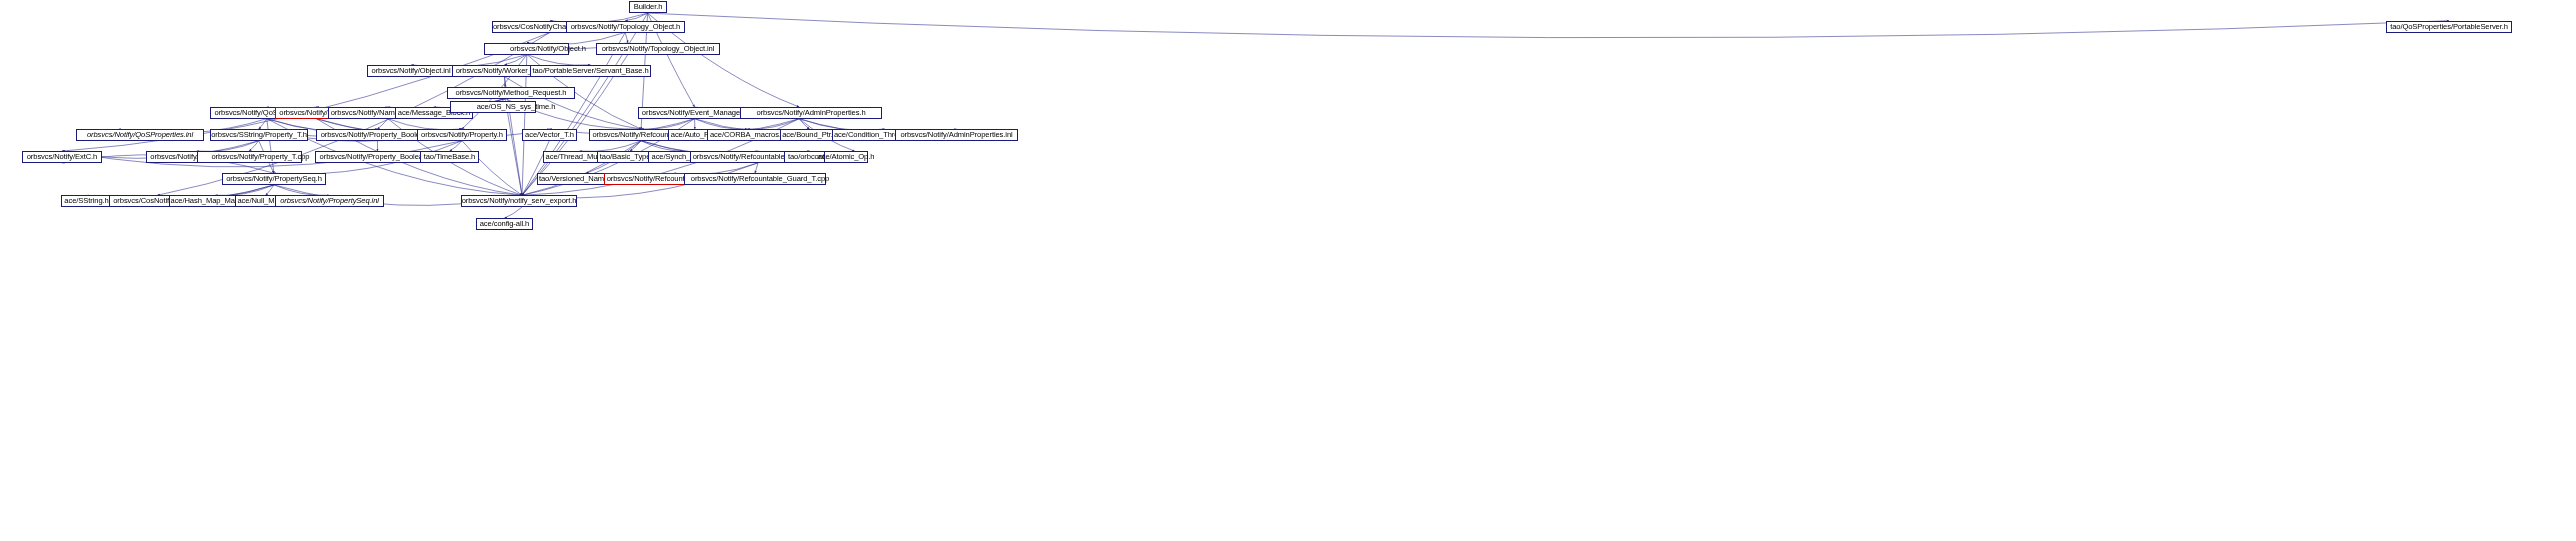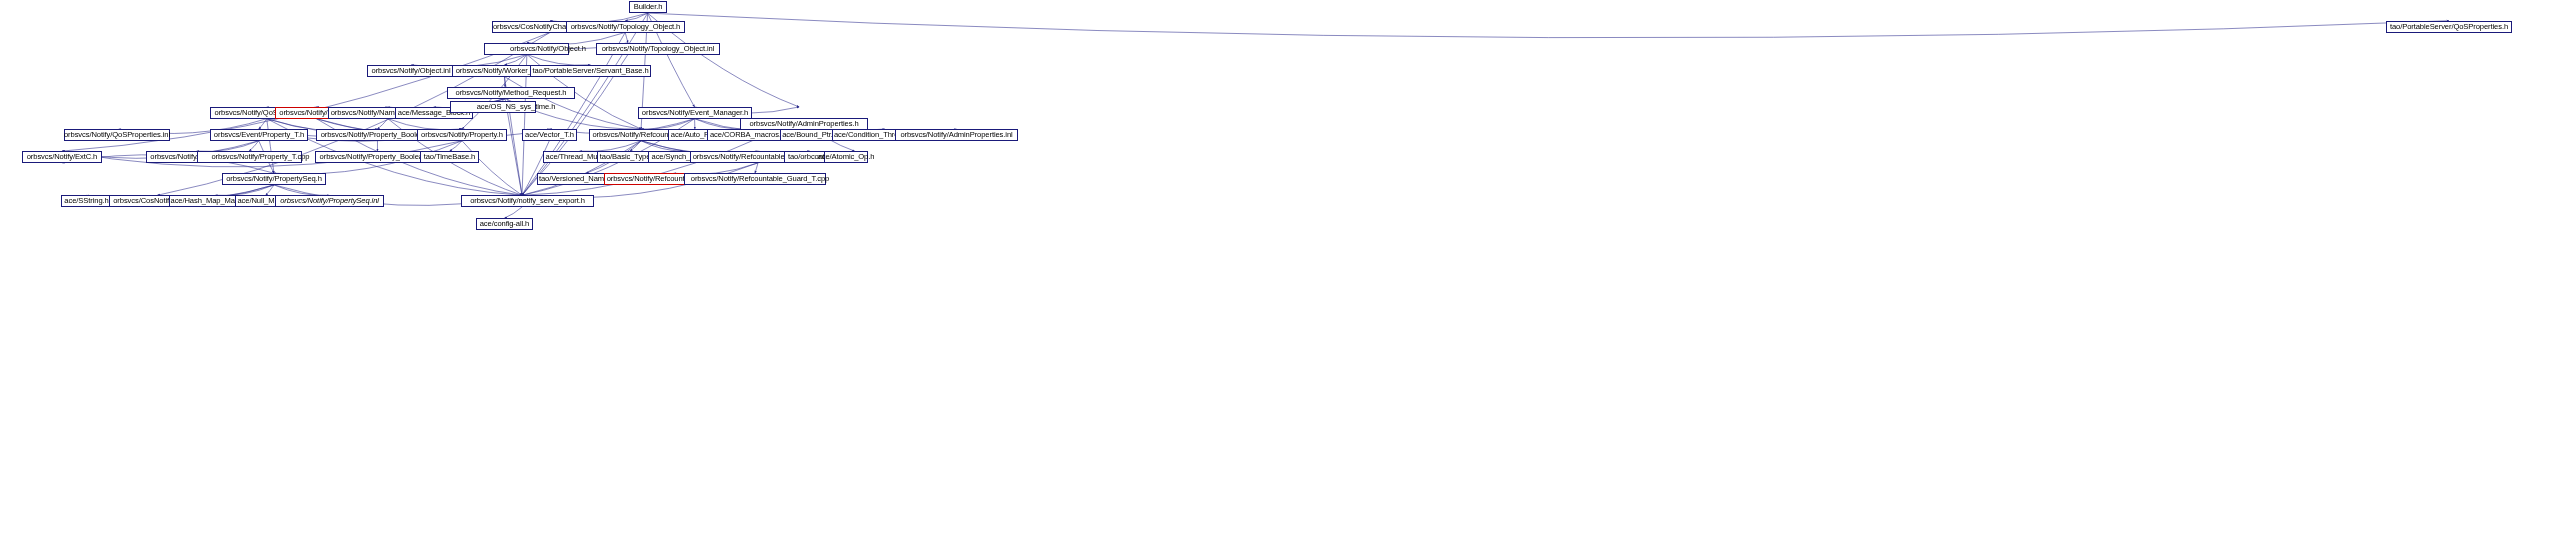--- a/index.html
+++ b/index.html
@@ -144,36 +144,36 @@
       <path d="M 397 268 Q 391 276.94 385 283" fill="none" stroke="#2a2a8c" stroke-width="0.8" marker-end="url(#arrow)"></path>
       <path d="M 397 268 Q 437 285.1 477 283" fill="none" stroke="#2a2a8c" stroke-width="0.8" marker-end="url(#arrow)"></path>
       <path d="M 397 268 Q 576.75 318.64 756.5 283" fill="none" stroke="#2a2a8c" stroke-width="0.8" marker-end="url(#arrow)"></path>
       <path d="M 397 251 Q 243.5 206.66 90 236" fill="none" stroke="#2a2a8c" stroke-width="0.8" marker-end="url(#arrow)"></path>
       <path d="M 756.5 300 Q 743.75 311.06 731 316" fill="none" stroke="#2a2a8c" stroke-width="0.8" marker-end="url(#arrow)"></path>
     </svg>
   <div id="nodes">
       <div class="node root" style="left: 629px; top: 1.4px; width: 38px; text-align: center;">Builder.h</div>
       <div class="node" style="left: 492px; top: 21px; width: 116px;">orbsvcs/CosNotifyChannelAdmin.h</div>
       <div class="node" style="left: 566px; top: 21px; width: 119px;">orbsvcs/Notify/Topology_Object.h</div>
-      <div class="node" style="left: 2386px; top: 21px; width: 126px;">tao/PortableServer/QoSProperties.h</div>
+      <div class="node" style="left: 2386px; top: 21px; width: 126px;">tao/QoSProperties/PortableServer.h</div>
       <div class="node" style="left: 484px; top: 43px; width: 85px; padding-left: 45px;">orbsvcs/Notify/Object.h</div>
       <div class="node" style="left: 566px; top: 43px; width: 124px; margin-left: 30px;">orbsvcs/Notify/Topology_Object.inl</div>
       <div class="node" style="left: 367px; top: 65px; width: 88px;">orbsvcs/Notify/Object.inl</div>
       <div class="node" style="left: 452px; top: 65px; width: 105px;">orbsvcs/Notify/Worker_Task.h</div>
       <div class="node" style="left: 530px; top: 65px; width: 121px;">tao/PortableServer/Servant_Base.h</div>
       <div class="node" style="left: 447px; top: 87px; width: 128px;">orbsvcs/Notify/Method_Request.h</div>
       <div class="node" style="left: 210px; top: 107px; width: 112px;">orbsvcs/Notify/QoSProperties.h</div>
       <div class="node red" style="left: 275px; top: 107px; width: 82px;">orbsvcs/Notify/Event.h</div>
       <div class="node" style="left: 328px; top: 107px; width: 119px;">orbsvcs/Notify/Name_Value_Pair.h</div>
       <div class="node" style="left: 395px; top: 107px; width: 78px;">ace/Message_Block.h</div>
       <div class="node" style="left: 450px; top: 101px; width: 86px; padding-left: 48px;">ace/OS_NS_sys_time.h</div>
       <div class="node" style="left: 638px; top: 107px; width: 114px;">orbsvcs/Notify/Event_Manager.h</div>
-      <div class="node" style="left: 740px; top: 118px; width: 128px;">orbsvcs/Notify/AdminProperties.h</div>
-      <div class="node" style="left: 64px; top: 129px; width: 106px;">orbsvcs/Notify/QoSProperties.inl</div>
-      <div class="node" style="left: 210px; top: 129px; width: 98px;">orbsvcs/Event/Property_T.h</div>
+      <div class="node" style="left: 740px; top: 107px; width: 142px;">orbsvcs/Notify/AdminProperties.h</div>
+      <div class="node" style="left: 76px; top: 129px; width: 128px; font-style: italic;">orbsvcs/Notify/QoSProperties.inl</div>
+      <div class="node" style="left: 210px; top: 129px; width: 98px;">orbsvcs/SString/Property_T.h</div>
       <div class="node" style="left: 316px; top: 129px; width: 123px;">orbsvcs/Notify/Property_Boolean.h</div>
       <div class="node" style="left: 417px; top: 129px; width: 90px;">orbsvcs/Notify/Property.h</div>
       <div class="node" style="left: 522px; top: 129px; width: 55px;">ace/Vector_T.h</div>
       <div class="node" style="left: 589px; top: 129px; width: 105px;">orbsvcs/Notify/Refcountable.h</div>
       <div class="node" style="left: 668px; top: 129px; width: 54px;">ace/Auto_Ptr.h</div>
       <div class="node" style="left: 707px; top: 129px; width: 81px;">ace/CORBA_macros.h</div>
       <div class="node" style="left: 780px; top: 129px; width: 59px;">ace/Bound_Ptr.h</div>
       <div class="node" style="left: 832px; top: 129px; width: 107px;">ace/Condition_Thread_Mutex.h</div>
       <div class="node" style="left: 895px; top: 129px; width: 123px;">orbsvcs/Notify/AdminProperties.inl</div>
       <div class="node" style="left: 22px; top: 151px; width: 80px;">orbsvcs/Notify/ExtC.h</div>
@@ -189,17 +189,17 @@
       <div class="node" style="left: 824px; top: 151px; width: 44px;">ace/Atomic_Op.h</div>
       <div class="node" style="left: 537px; top: 173px; width: 99px;">tao/Versioned_Namespace.h</div>
       <div class="node red" style="left: 604px; top: 173px; width: 139px;">orbsvcs/Notify/Refcountable_Guard_T.inl</div>
       <div class="node" style="left: 684px; top: 173px; width: 142px; padding-left: 12px;">orbsvcs/Notify/Refcountable_Guard_T.cpp</div>
       <div class="node" style="left: 222px; top: 173px; width: 104px;">orbsvcs/Notify/PropertySeq.h</div>
       <div class="node" style="left: 61px; top: 195px; width: 51px;">ace/SString.h</div>
       <div class="node" style="left: 109px; top: 195px; width: 97px;">orbsvcs/CosNotificationC.h</div>
       <div class="node" style="left: 169px; top: 195px; width: 92px;">ace/Hash_Map_Manager.h</div>
       <div class="node" style="left: 235px; top: 195px; width: 62px;">ace/Null_Mutex.h</div>
       <div class="node" style="left: 275px; top: 195px; width: 109px; font-style: italic;">orbsvcs/Notify/PropertySeq.inl</div>
-      <div class="node" style="left: 461px; top: 195px; width: 133px;">orbsvcs/Notify/notify_serv_export.h</div>
+      <div class="node" style="left: 461px; top: 195px; width: 116px;">orbsvcs/Notify/notify_serv_export.h</div>
       <div class="node" style="left: 476px; top: 218px; width: 57px;">ace/config-all.h</div>
     </div>
 </div>
 
 
 </body></html>

